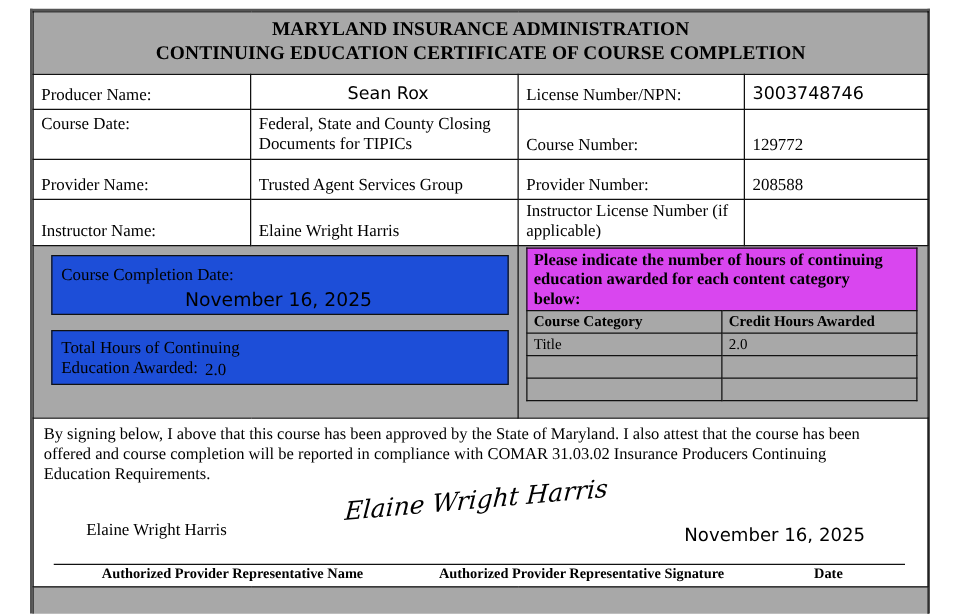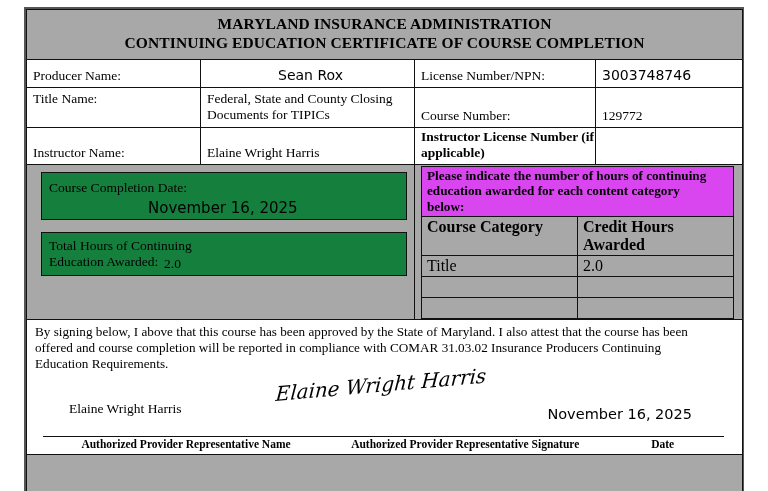--- a/index.html
+++ b/index.html
@@ -66,37 +66,37 @@
     line-height: 1.18;
   }
   .val-form {
     font-family: "DejaVu Sans", sans-serif;
     font-size: 14px;
   }
   .center {
     text-align: center;
   }
   .bold {
-    font-weight: bold;
+    font-weight: normal;
   }
   .certifies {
     font-size: 13.5px;
     font-weight: bold;
     padding: 1px 0 2px 6px !important;
     line-height: 1.15;
   }
 
   
   .panel-left, .panel-right {
     background: #a8a8a8;
     padding: 0 !important;
     vertical-align: top !important;
   }
   .inner-white {
-    background: #15803d;
+    background: #1d4ed8;
     border: 1px solid #111;
     box-sizing: border-box;
   }
   .ccd-box {
     margin: 7px 7px 0 14px;
     height: 48px;
     position: relative;
   }
   .ccd-label {
     position: absolute;
@@ -143,21 +143,21 @@
     line-height: 1.18;
     padding: 1px 4px 2px 5px;
   }
   table.cat {
     border-collapse: collapse;
     width: 100%;
     table-layout: fixed;
   }
   table.cat td {
     border: 1px solid #111;
-    font-size: 16px;
+    font-size: 12px;
     padding: 1px 4px 1px 5px;
     height: 15px;
     vertical-align: top;
   }
   table.cat td.head {
     font-weight: bold;
   }
 
   
   .attest-cell {
@@ -244,29 +244,35 @@
 
     <tr style="height:28px">
       <td class="lbl">Producer Name:</td>
       <td class="val val-form center">Sean Rox</td>
       <td class="lbl">License Number/NPN:</td>
       <td class="val val-form">3003748746</td>
     </tr>
 
 
     <tr style="height:40px">
-      <td class="lbl" style="vertical-align:top !important;padding-top:3px !important">Title Name:</td>
+      <td class="lbl" style="vertical-align:top !important;padding-top:3px !important">Course Date:</td>
       <td class="val" style="vertical-align:top !important;padding-top:3px !important">
         <div>Federal, State and County Closing</div>
         <div>Documents for TIPICs</div>
       </td>
       <td class="lbl">Course Number:</td>
       <td class="val">129772</td>
     </tr>
 
+    <tr style="height:32px">
+      <td class="lbl">Provider Name:</td>
+      <td class="val">Trusted Agent Services Group</td>
+      <td class="lbl">Provider Number:</td>
+      <td class="val">208588</td>
+    </tr>
 
     <tr style="height:30px">
       <td class="lbl">Instructor Name:</td>
       <td class="val">Elaine Wright Harris</td>
       <td class="lbl" style="vertical-align:top !important;padding-top:1px !important">
         <div class="bold">Instructor License Number (if</div>
         <div class="bold">applicable)</div>
       </td>
       <td class="val"></td>
     </tr>

